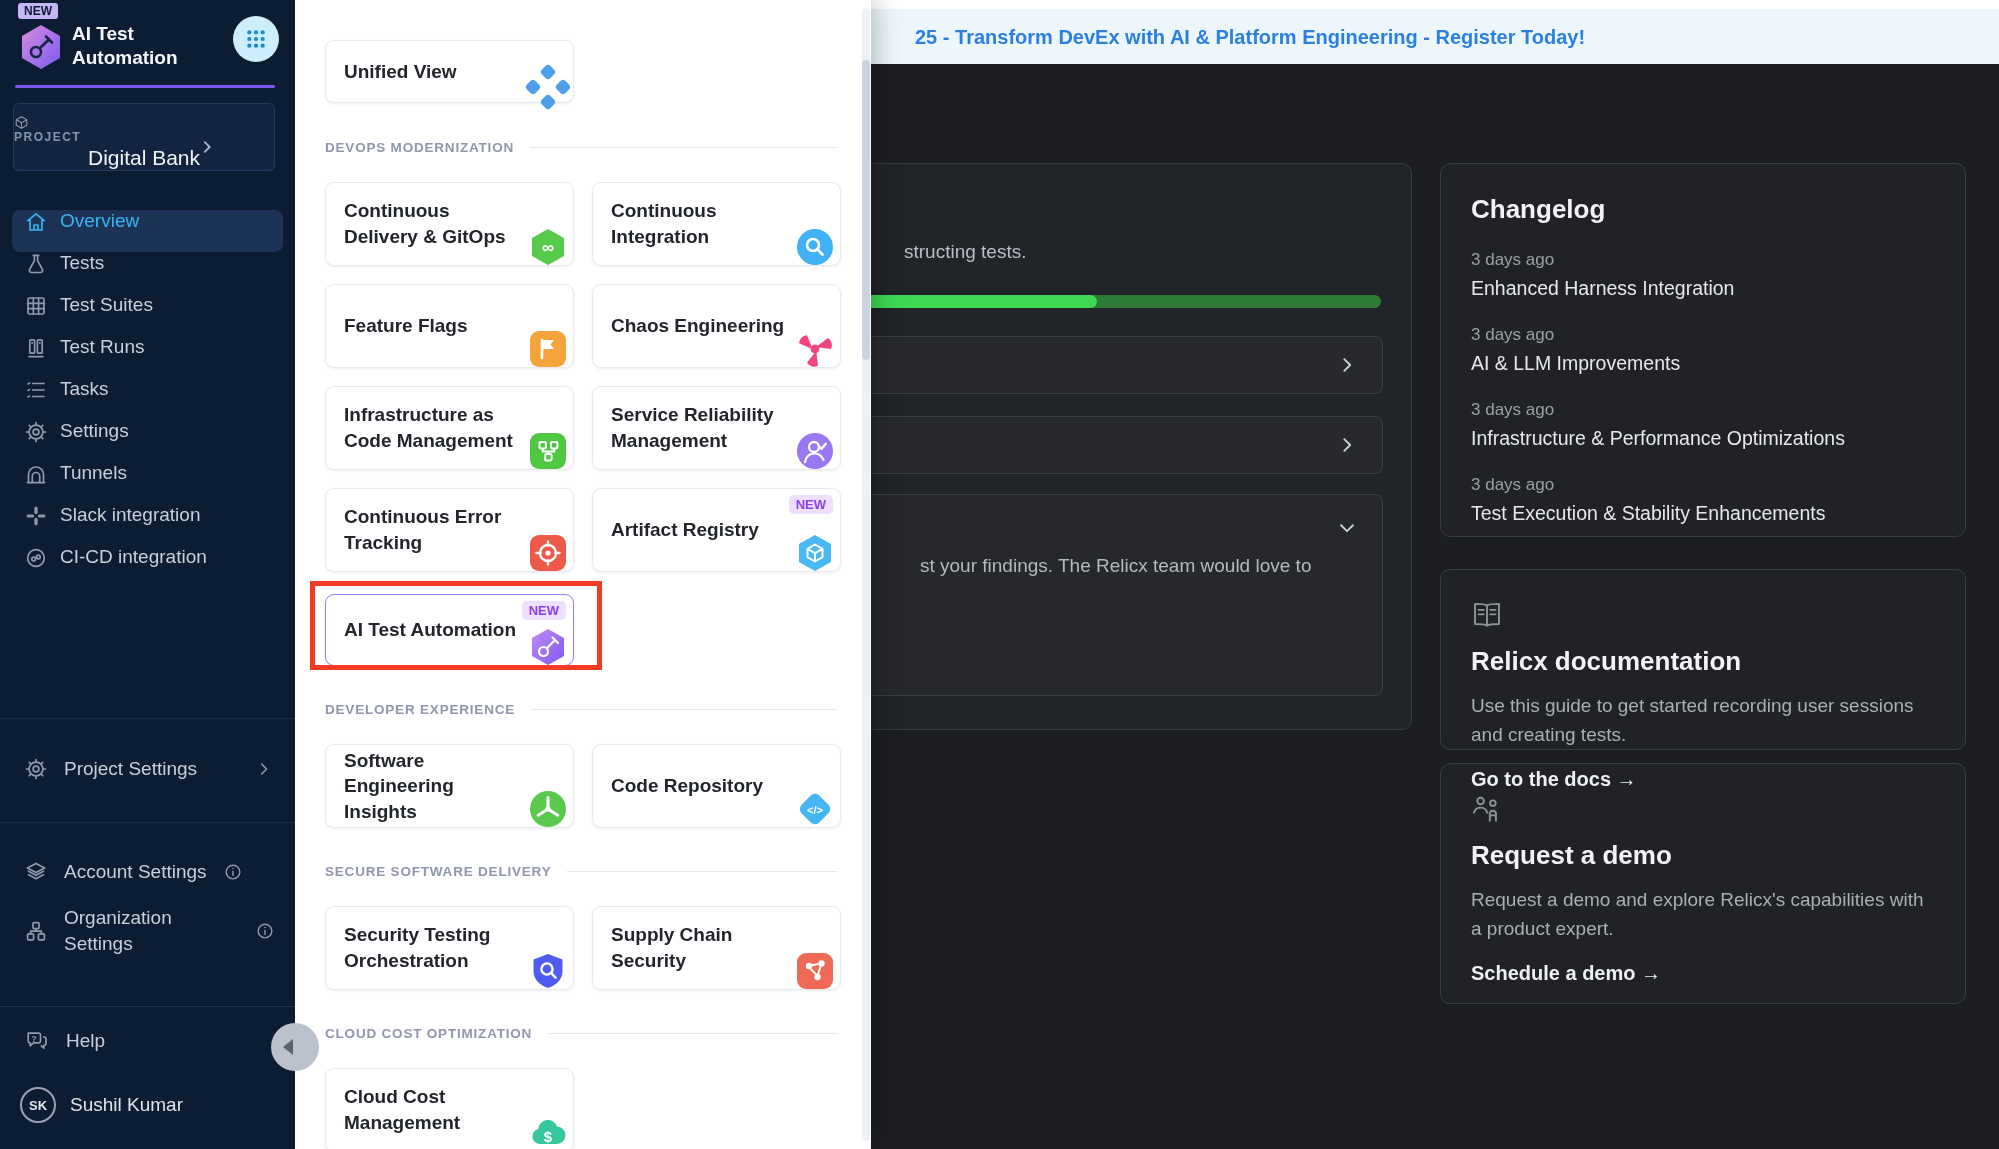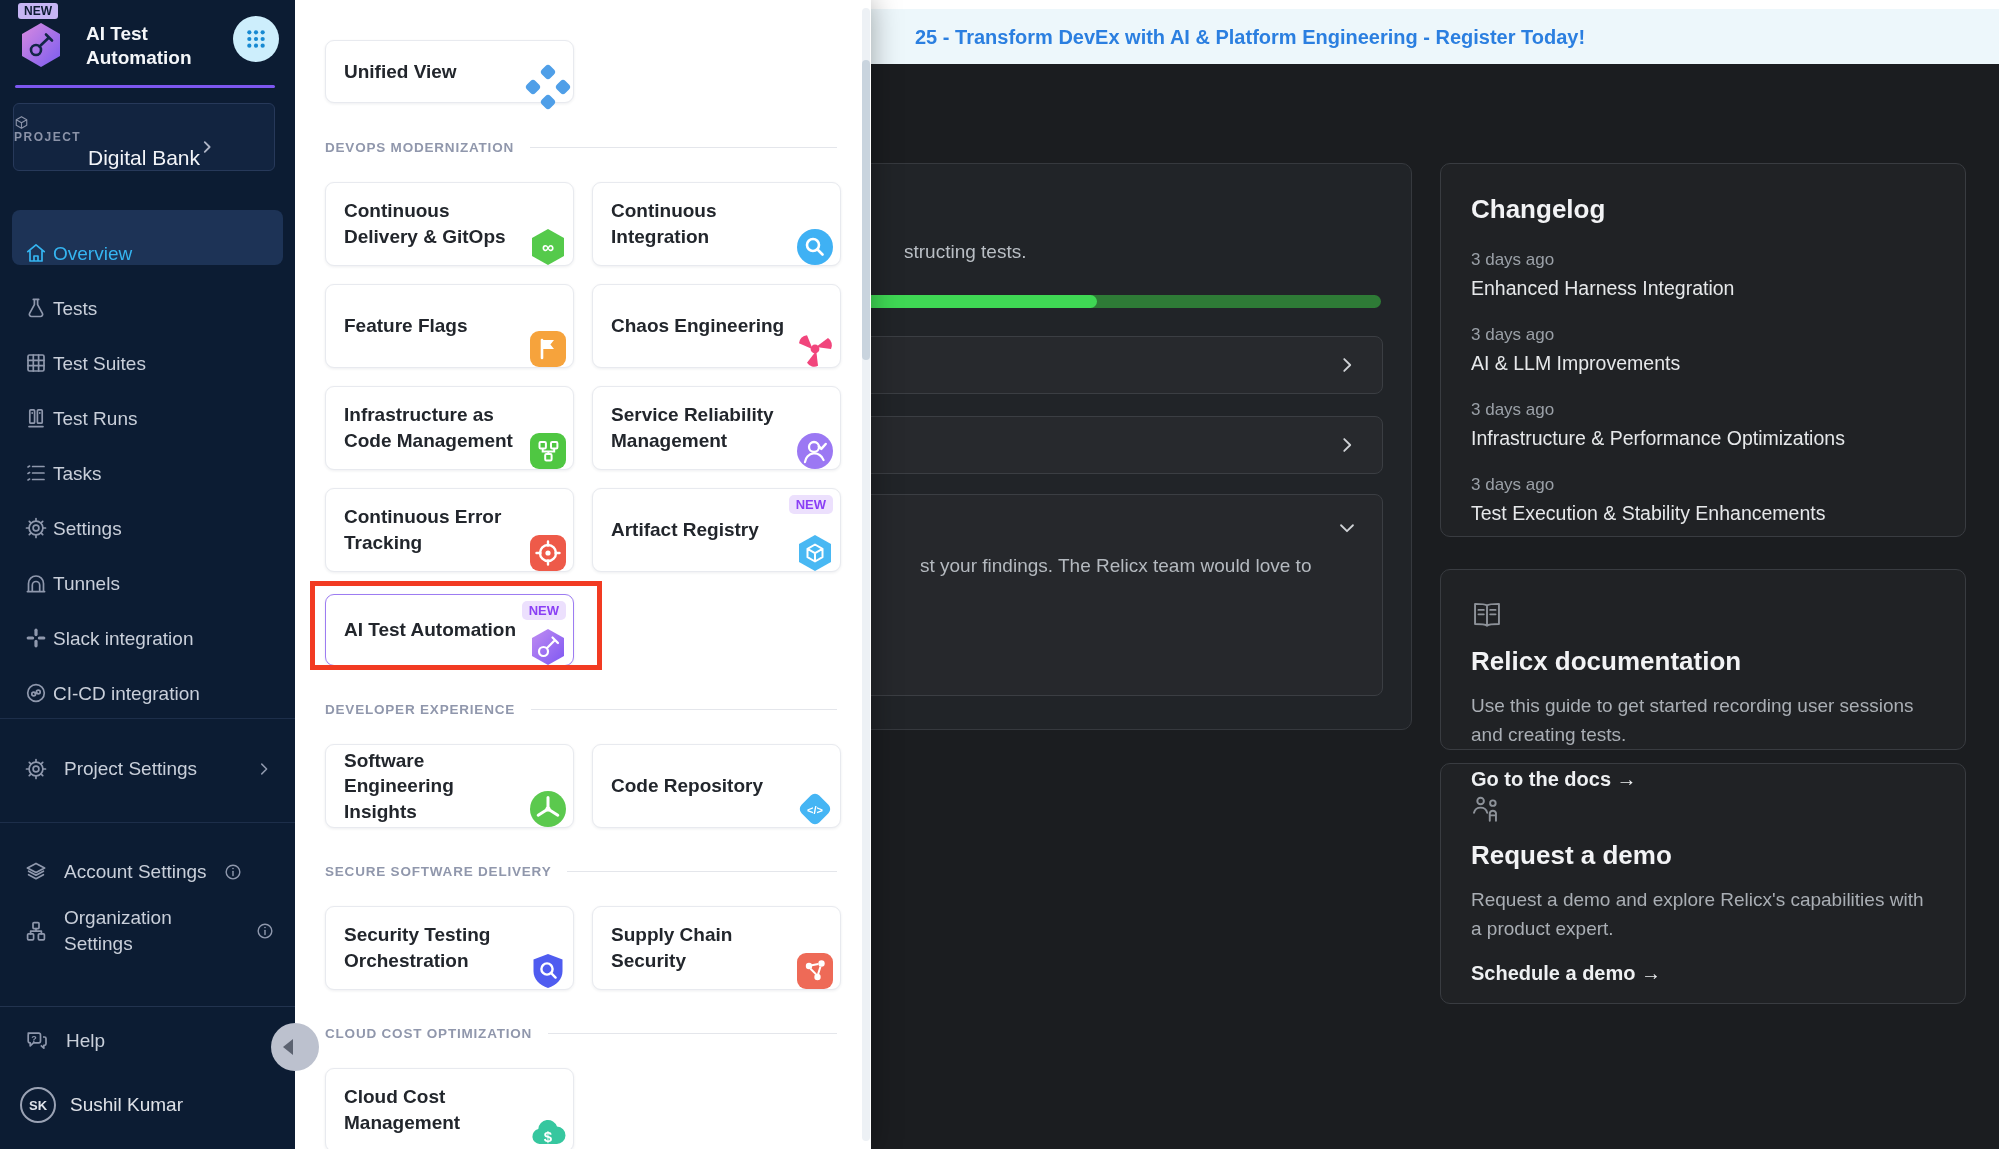--- a/index.html
+++ b/index.html
@@ -68,37 +68,37 @@
   .tile .chip { position:absolute; top:6px; right:7px; background:#ece0fd; color:#8a3ff5;
     font-size:13px; font-weight:bold; padding:2px 7px; border-radius:5px; }
   .tile.selected { border:1.5px solid #9d7cf2; height:72px; margin-top:4px; }
   .annotation { position:absolute; left:-16px; top:-14px; width:292px; height:89px;
     border:5px solid var(--annotation-red,#f23b22); z-index:20; pointer-events:none; }
 
   
   .sidebar { position:absolute; left:0; top:0; width:295px; height:1149px; background:#0c1c33; z-index:7; color:#c9cfda; }
   .sb-new { position:absolute; left:18px; top:3px; background:#c6b5f4; color:#0d1b33;
     font-size:12px; font-weight:bold; padding:1px 6px; border-radius:3px; }
-  .sb-header { position:absolute; left:18px; top:22px; display:flex; align-items:flex-start; gap:22px; }
+  .sb-header { position:absolute; left:18px; top:22px; display:flex; align-items:flex-end; gap:8px; }
   .hexlogo { width:46px; height:46px; }
   .sb-title { font-size:19px; font-weight:bold; color:#f4f6f9; line-height:1.25; }
   .grid-btn { position:absolute; right:16px; top:16px; width:46px; height:46px; border-radius:50%;
     background:#cdeefc; border:none; display:flex; align-items:center; justify-content:center; cursor:pointer; }
   .grid-btn svg { width:20px; height:20px; }
   .accent-line { position:absolute; left:15px; top:85px; width:260px; height:3px;
     background:var(--accent-purple,#7d57f0); border-radius:2px; }
   .project-card { position:absolute; left:13px; top:103px; width:262px; height:68px; background:#122440;
     border:1px solid #27395a; border-radius:6px; cursor:pointer; text-align:center; padding-top:11px; }
   .pc-row1 { display:flex; align-items:flex-start; justify-content:center; gap:0; color:#8b93a8;flex-direction:column; }
   .pc-row1 .i { width:15px; height:15px; }
   .pc-label { font-size:12px; font-weight:bold; letter-spacing:1.5px; }
   .pc-name { font-size:21px; color:#f2f4f8; margin-top:2px; }
   .pc-chev { position:absolute; right:58px; top:34px; width:18px; height:18px; color:#aeb5c6; }
   .nav { position:absolute; left:0; top:210px; width:100%; }
-  .nav-item { display:flex; align-items:flex-end; gap:5px; height:55px; padding-left:24px;
+  .nav-item { display:flex; align-items:flex-start; gap:12px; height:42px; padding-left:24px;
     font-size:19px; color:#c9cfda; cursor:pointer; }
   .nav-item .i { width:24px; height:24px; color:#8f98ad; flex:none; }
   .nav-item.active { background:#1d3356; border-radius:8px; margin:0 12px; padding-left:12px;
     color:var(--active-nav,#35b5f1); }
   .nav-item.active .i { color:var(--active-nav,#35b5f1); }
   .sb-div { position:absolute; left:0; width:100%; height:1px; background:#1d2e4a; }
   .ps-row { position:absolute; left:0; top:742px; width:100%; height:54px; display:flex; align-items:center;
     gap:16px; padding-left:24px; font-size:19px; cursor:pointer; }
   .ps-row .i { width:24px; height:24px; color:#8f98ad; }
   .ps-chev { position:absolute; right:22px; width:18px; height:18px; color:#8f98ad; }

